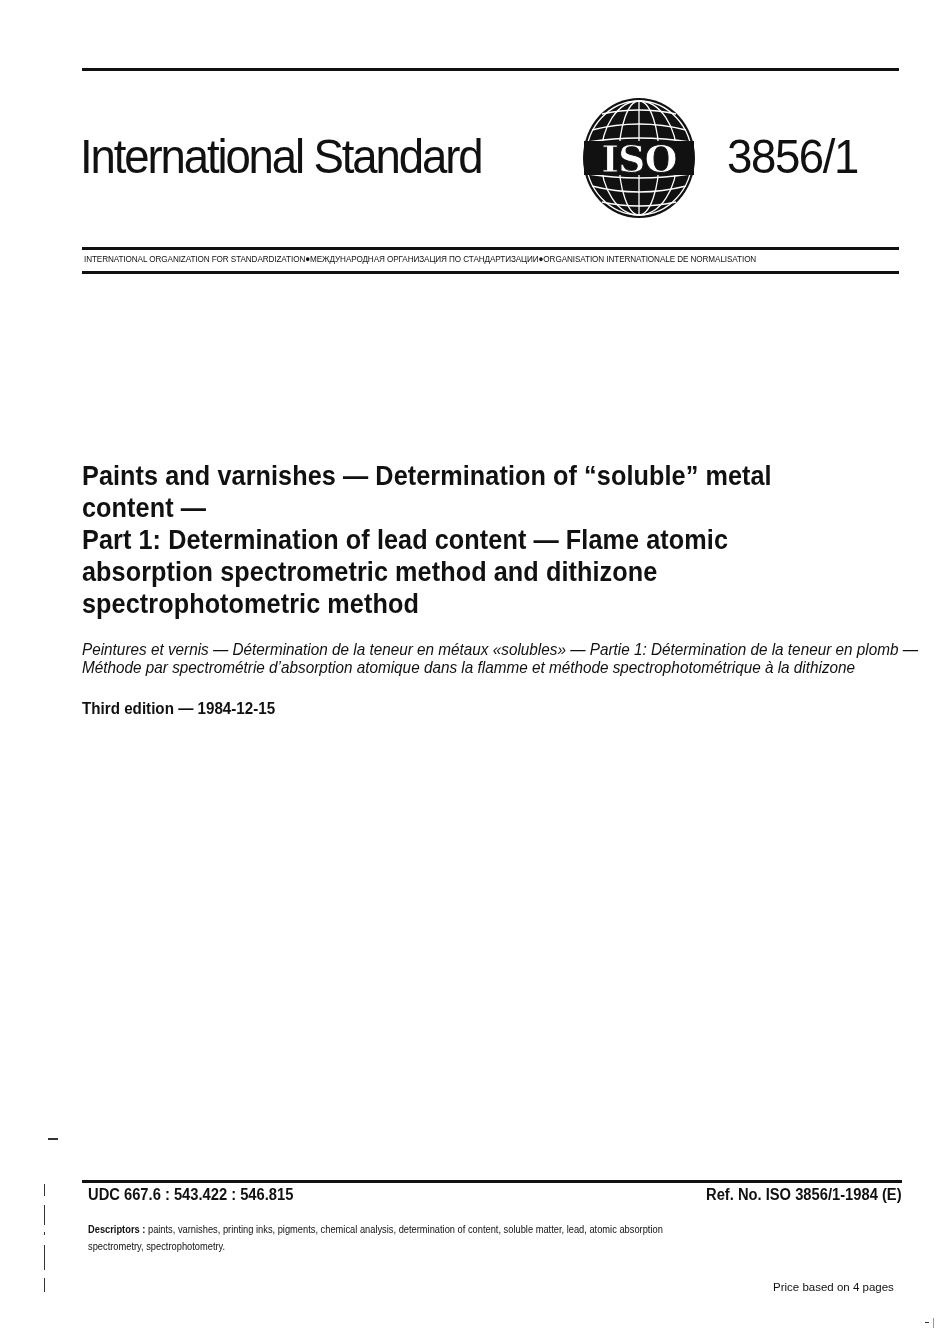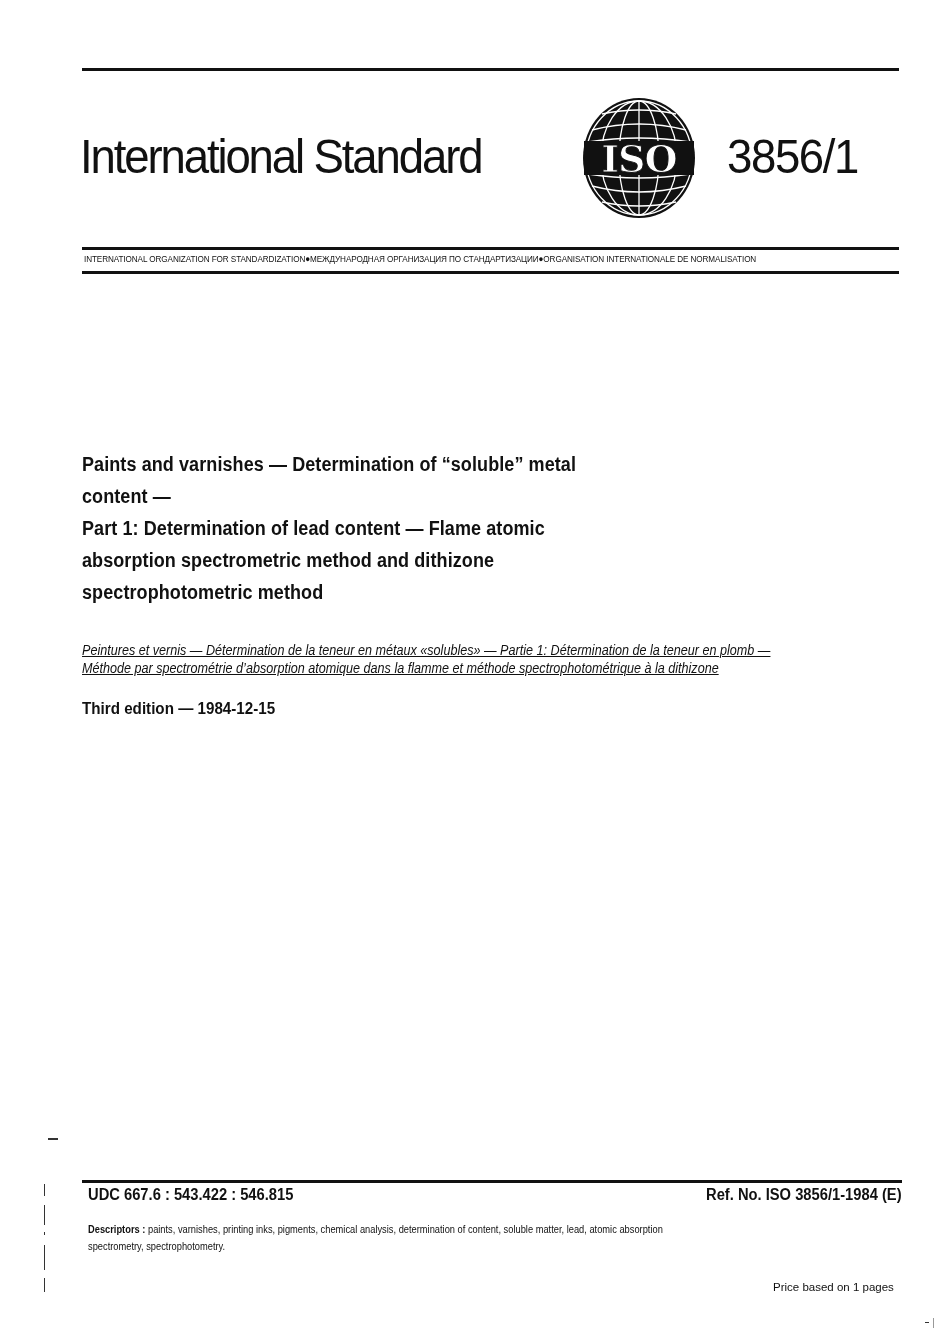--- a/index.html
+++ b/index.html
@@ -6,23 +6,23 @@
   body { width:950px; height:1342px; position:relative; overflow:hidden; color:#111; font-family:"Liberation Sans", sans-serif; }
   .abs { position:absolute; }
   .rule { position:absolute; background:#111; }
   #top-rule { left:82px; top:68px; width:817px; height:3px; }
   #org-rule-top { left:82px; top:247px; width:817px; height:3px; }
   #org-rule-bottom { left:82px; top:271px; width:817px; height:3px; }
   #std-title { left:80px; top:128px; font-size:49px; letter-spacing:-2.3px; font-weight:400; transform:scaleX(0.93); transform-origin:left center; white-space:nowrap; }
   #std-number { left:727px; top:128px; font-size:49px; letter-spacing:-1.5px; white-space:nowrap; transform:scaleX(0.93); transform-origin:left center; }
   #iso-logo { left:580px; top:96px; width:118px; height:124px; }
   #org-line { left:84px; top:254px; width:815px; font-size:9px; letter-spacing:-0.1px; white-space:nowrap; transform:scaleX(0.905); transform-origin:left center; }
-  #title-block { left:82px; top:448px; width:820px; font-size:20px; font-weight:700; line-height:32px; letter-spacing:0.1px; }
+  #title-block { left:82px; top:460px; width:820px; font-size:28px; font-weight:700; line-height:32px; letter-spacing:0.1px; }
   #title-block div { white-space:nowrap; transform:scaleX(0.9); transform-origin:left center; }
-  #french-title { left:82px; top:641px; width:830px; font-size:14px; font-style:italic; line-height:18px;text-decoration:underline; }
+  #french-title { left:82px; top:641px; width:830px; font-size:17px; font-style:italic; line-height:18px; }
   #french-title div { white-space:nowrap; transform:scaleX(0.9); transform-origin:left center; }
   #edition { left:82px; top:699px; font-size:16.5px; font-weight:700; white-space:nowrap; transform:scaleX(0.92); transform-origin:left center; }
   #bottom-rule { left:82px; top:1180px; width:820px; height:3px; }
   #udc { left:88px; top:1186px; font-size:16px; font-weight:700; white-space:nowrap; transform:scaleX(0.92); transform-origin:left center; }
   #ref { right:48px; top:1186px; font-size:16px; font-weight:700; white-space:nowrap; transform:scaleX(0.92); transform-origin:right center; }
   #descriptors { left:88px; top:1221px; width:820px; font-size:10px; line-height:17px; }
   #descriptors div { white-space:nowrap; transform:scaleX(0.93); transform-origin:left center; }
   #descriptors b { font-weight:700; }
   #price { left:773px; top:1281px; font-size:11.5px; white-space:nowrap; }
   .speck { position:absolute; background:#333; }
@@ -75,21 +75,21 @@
 
 <div class="rule" id="bottom-rule"></div>
 <div class="abs" id="udc">UDC  667.6 : 543.422 : 546.815</div>
 <div class="abs" id="ref">Ref. No.  ISO 3856/1-1984 (E)</div>
 
 <div class="abs" id="descriptors">
   <div><b>Descriptors :</b><span> paints,  varnishes,  printing inks,  pigments,  chemical analysis,  determination of content,  soluble matter,  lead,  atomic absorption</span></div>
   <div>spectrometry,  spectrophotometry.</div>
 </div>
 
-<div class="abs" id="price">Price based on 1 pages</div>
+<div class="abs" id="price">Price based on 4 pages</div>
 
 <div class="speck" style="left:48px;top:1138px;width:10px;height:2px;"></div>
 <div class="speck" style="left:44px;top:1184px;width:1px;height:12px;"></div>
 <div class="speck" style="left:44px;top:1205px;width:1px;height:20px;"></div>
 <div class="speck" style="left:44px;top:1232px;width:1px;height:3px;"></div>
 <div class="speck" style="left:44px;top:1245px;width:1px;height:25px;"></div>
 <div class="speck" style="left:44px;top:1278px;width:1px;height:14px;"></div>
 <div class="speck" style="left:925px;top:1322px;width:4px;height:1px;"></div>
 <div class="speck" style="left:933px;top:1318px;width:1px;height:10px;background:#999;"></div>
 

